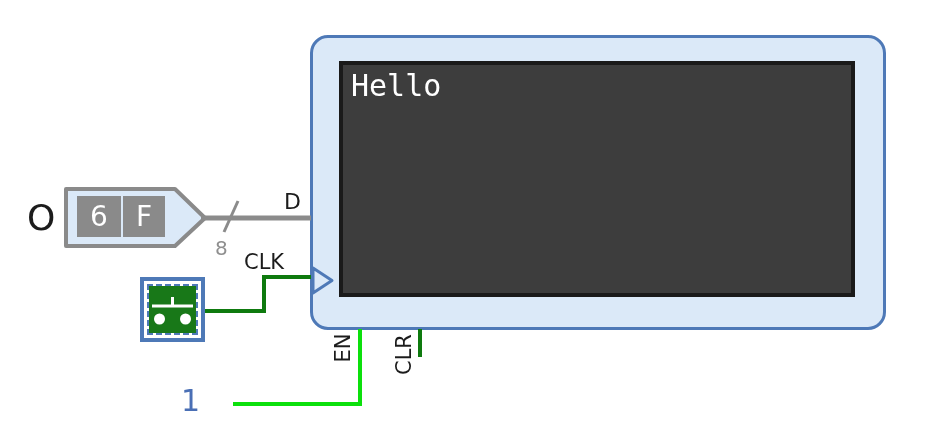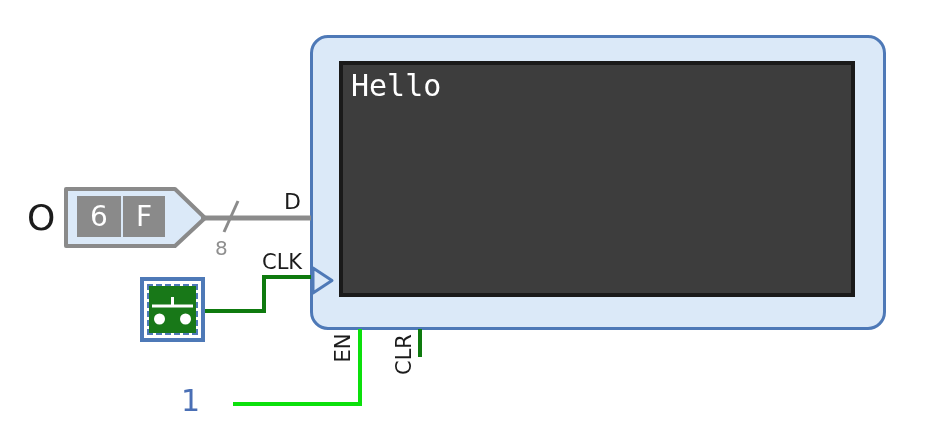--- a/index.html
+++ b/index.html
@@ -42,21 +42,21 @@
   }
   .button-inner{
     width:100%;height:100%;box-sizing:border-box;
     border:2px dashed var(--component-border);
     background:var(--button-green);background-clip:padding-box;
   }
   
   .lbl{position:absolute;color:var(--label-black);}
   .lbl-probe{left:27px;top:197px;font-size:36px;}
   .lbl-d{left:284px;top:189px;font-size:22px;}
-  .lbl-clk{left:262px;top:250px;font-size:21px;}
+  .lbl-clk{left:244px;top:250px;font-size:21px;}
   .lbl-rot{transform:rotate(-90deg);font-size:21px;text-align:center;}
   .lbl-en{left:325px;top:337px;width:34px;height:22px;}
   .lbl-clr{left:383px;top:344px;width:40px;height:22px;}
   .lbl-8{left:215px;top:236px;font-size:20px;color:var(--muted-gray);}
   .lbl-1{left:181px;top:383px;font-size:30px;color:var(--constant-blue);}
 </style>
 </head>
 <body>
 
 <div id="canvas">

